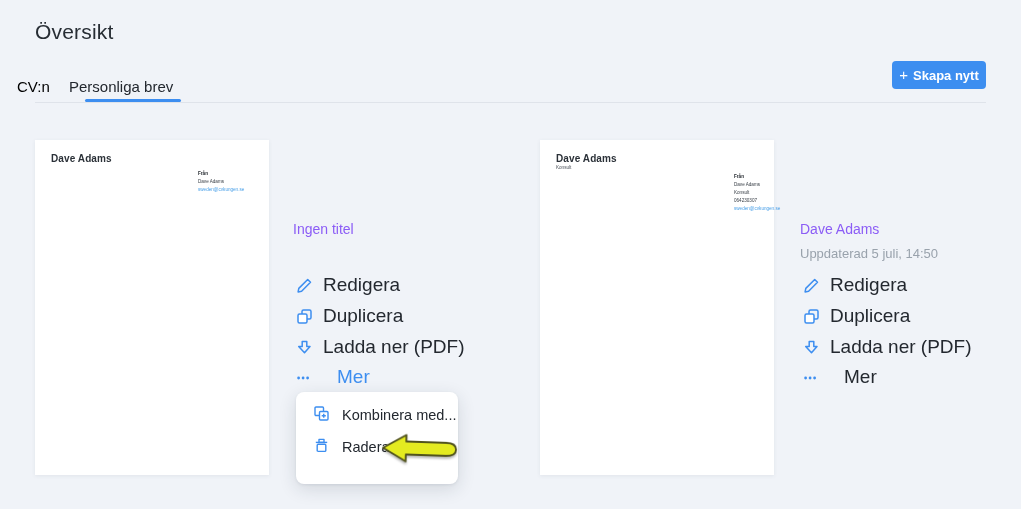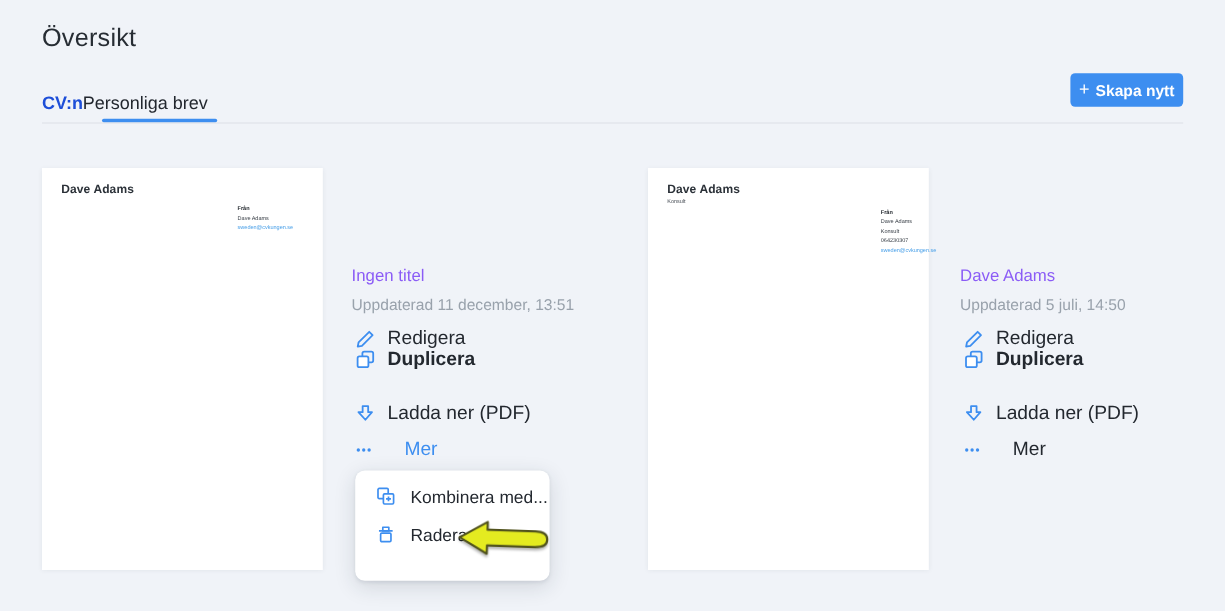--- a/index.html
+++ b/index.html
@@ -7,21 +7,21 @@
   .stage {
     position:relative; width:1021px; height:509px; overflow:hidden;
     background:#f0f3f8; font-family:"Liberation Sans", sans-serif;
     color:#262b32;
   }
   .page-title {
     position:absolute; left:35px; top:20px;
     font-size:21px; font-weight:400; letter-spacing:.2px; color:#272d34;
   }
   .tab { position:absolute; top:78px; font-size:15px; cursor:pointer; white-space:nowrap; }
-  .tab-inactive { left:35px; color:#1d4ed8;font-weight:bold; }
+  .tab-inactive { left:17px; color:#000000; }
   .tab-active   { left:69px; color:#22272e; font-weight:500; }
   .tab-underline { position:absolute; left:85px; top:99px; width:96px; height:3px; background:#3d8ef0; border-radius:1.5px; }
   .tabs-divider  { position:absolute; left:35px; top:102px; width:951px; height:1px; background:#dfe3ea; }
   .btn-create {
     position:absolute; left:892px; top:61px; width:94px; height:28px;
     background:#3d8ef0; border:none; border-radius:4px; color:#fff;
     font-family:"Liberation Sans", sans-serif; font-size:13px; font-weight:700;
     display:flex; align-items:center; justify-content:center; gap:5px; cursor:pointer;
   }
   .btn-plus { font-size:15px; font-weight:400; line-height:1; position:relative; top:-1px; }
@@ -39,25 +39,25 @@
   .doc2 .from-block { left:194px; top:33px; }
   .from-label { font-weight:700; color:#23282e; }
   .from-email { color:#4aa0e8; }
 
   .card-title   { position:absolute; top:221px; font-size:14px; color:#8b5cf6; }
   .card-updated { position:absolute; top:246px; font-size:13px; color:#99a2ac; }
   .col1 { left:293px; }
   .col2 { left:800px; }
 
   .action-row {
-    position:absolute; display:flex; align-items:flex-start; gap:10px;
-    font-size:16px; color:#23282f; cursor:pointer; white-space:nowrap;
+    position:absolute; display:flex; align-items:center; gap:10px;
+    font-size:19px; color:#23282f; cursor:pointer; white-space:nowrap;
   }
   .action-row .aicon { margin-left:3px; display:flex; }
-  .r1 { top:274px; } .r2 { top:291px;font-weight:bold; } .r3 { top:336px; } .r4 { top:366px;gap:24px; }
+  .r1 { top:274px; } .r2 { top:305px; } .r3 { top:336px; } .r4 { top:366px;gap:24px; }
   .more-open { color:#3d8ef0; }
 
   .menu {
     position:absolute; left:296px; top:392px; width:162px; height:92px;
     background:#fff; border-radius:8px; z-index:5; padding-top:7px;
     box-shadow:0 5px 18px rgba(30,40,60,.14), 0 1px 3px rgba(30,40,60,.08);
   }
   .menu-item {
     height:32px; display:flex; align-items:center; gap:12px; padding-left:17px;
     font-size:14.5px; color:#23282f; cursor:pointer; white-space:nowrap;
@@ -88,21 +88,20 @@
   <div class="doc-card doc1">
     <div class="doc-name">Dave Adams</div>
     <div class="from-block">
       <div class="from-label">Från</div>
       <div>Dave Adams</div>
       <div class="from-email">sweden@cvkungen.se</div>
     </div>
   </div>
 
   <div class="card-title col1">Ingen titel</div>
-  <div class="card-updated col1">Uppdaterad 11 december, 13:51</div>
 
   <div class="action-row col1 r1">
     <span class="aicon">
       <svg width="17" height="17" viewBox="0 0 17 17" fill="none" stroke="#3d8ef0" stroke-width="1.5" stroke-linecap="round" stroke-linejoin="round">
           <path d="M11.7 2.5l2.8 2.8L5.6 14.2l-3.5.7.7-3.5L11.7 2.5z"></path>
         </svg>
     </span>
     <span>Redigera</span>
   </div>
   <div class="action-row col1 r2">

